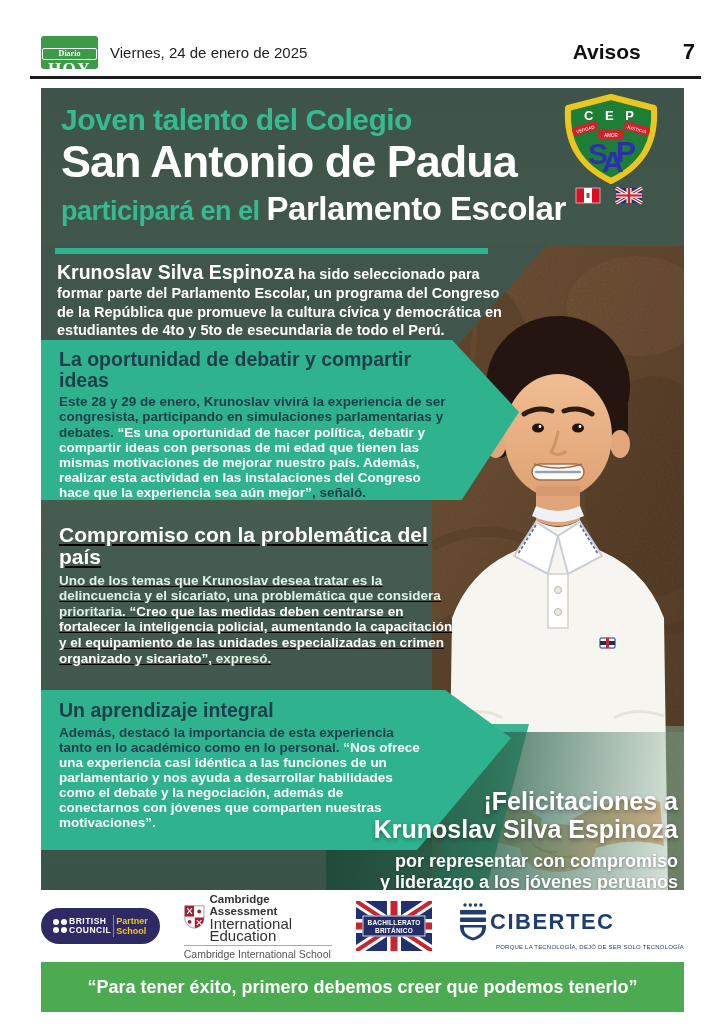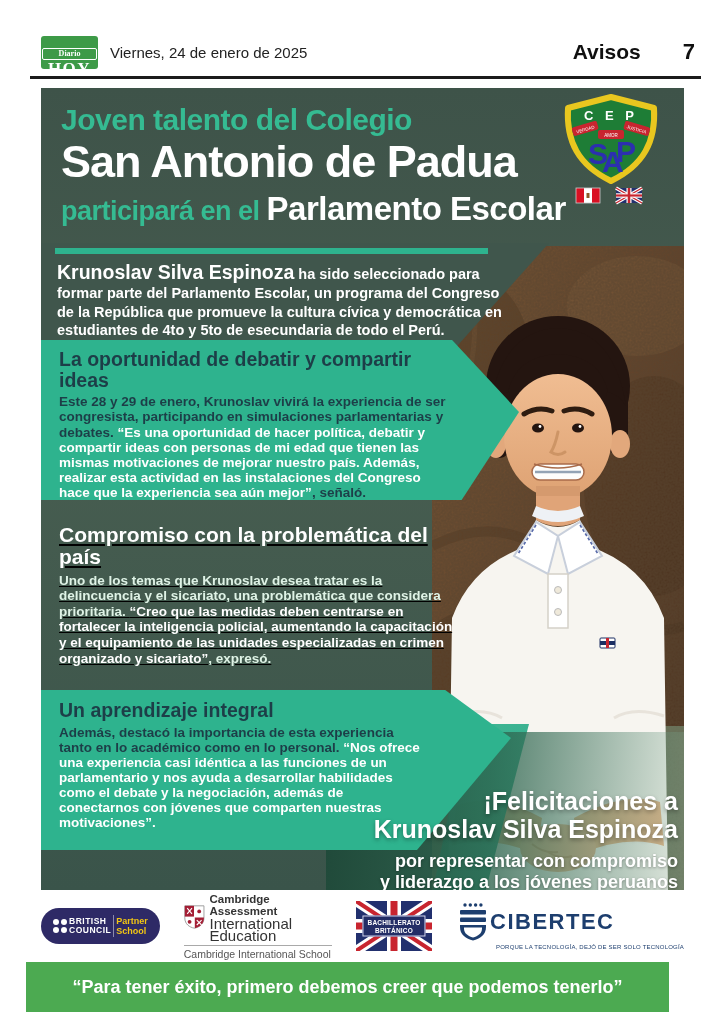--- a/index.html
+++ b/index.html
@@ -84,21 +84,21 @@
   .bach { position:relative; width:76px; height:50px; }
   .bach-label { position:absolute; left:50%; top:50%; transform:translate(-50%,-50%);
                 background:#232d66; border:1px solid #cfd4ee; padding:2px 4px; text-align:center;
                 color:#fff; font-size:6.5px; font-weight:bold; line-height:7.5px; letter-spacing:.2px; white-space:nowrap; }
   .cib { display:flex; flex-direction:column; }
   .cib-top { display:flex; align-items:center; }
   .cib-name { font-size:22px; font-weight:bold; color:#1d3e6e; letter-spacing:1.5px; line-height:22px; }
   .cib-tag { font-size:6px; color:#1d3e6e; letter-spacing:.2px; margin-top:2px; margin-left:40px; white-space:nowrap; }
 
   
-  .footer-quote { position:absolute; left:26px; top:962px; width:643px; height:50px; background:#4caa51;
+  .footer-quote { position:absolute; left:41px; top:962px; width:643px; height:50px; background:#4caa51;
                   display:flex; align-items:center; justify-content:center;
                   color:#fff; font-weight:bold; font-size:18px; }
 </style>
 </head>
 <body>
 
 <div class="page">
 
   <div class="header">
     <div class="hoy">

